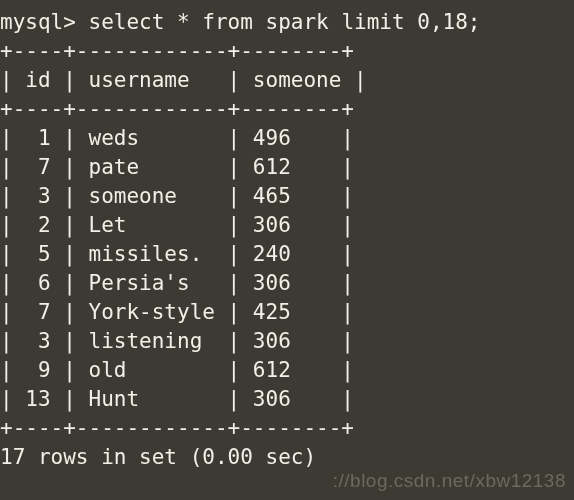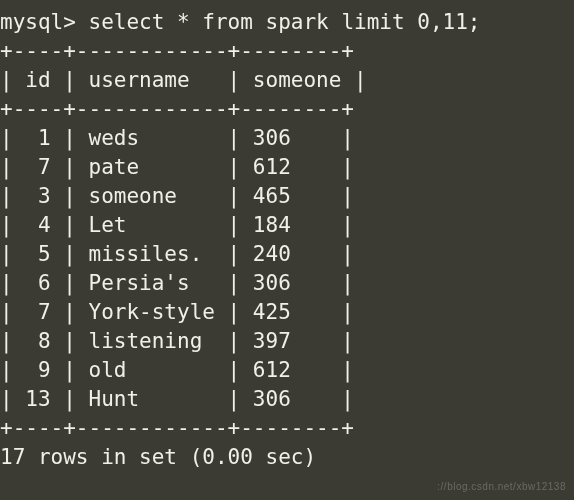--- a/index.html
+++ b/index.html
@@ -19,38 +19,38 @@
       white-space: pre;
       line-height: 1.38;
       font-weight: 500;
       position: relative;
     }
     .watermark {
       position: absolute;
       bottom: 6px;
       right: 8px;
       color: #6a6a5f;
-      font-size: 10px;
+      font-size: 19px;
       font-family: sans-serif;
       letter-spacing: 0.5px;
     }
   </style>
 </head>
-<body><span>mysql&gt;</span> <span>select * from spark limit 0,11;</span>
+<body><span>mysql&gt;</span> <span>select * from spark limit 0,18;</span>
 <span>+----+------------+--------+</span>
 <span>| id | username   | someone |</span>
 <span>+----+------------+--------+</span>
-<span>|  1 | weds       | 306    |</span>
+<span>|  1 | weds       | 496    |</span>
 <span>|  7 | pate       | 612    |</span>
 <span>|  3 | someone    | 465    |</span>
-<span>|  4 | Let        | 184    |</span>
+<span>|  2 | Let        | 306    |</span>
 <span>|  5 | missiles.  | 240    |</span>
 <span>|  6 | Persia's   | 306    |</span>
 <span>|  7 | York-style | 425    |</span>
-<span>|  8 | listening  | 397    |</span>
+<span>|  3 | listening  | 306    |</span>
 <span>|  9 | old        | 612    |</span>
 <span>| 13 | Hunt       | 306    |</span>
 <span>+----+------------+--------+</span>
 <span>17 rows in set (0.00 sec)</span>
 <div class="watermark">://blog.csdn.net/xbw12138</div>
 
 
 
 
 

